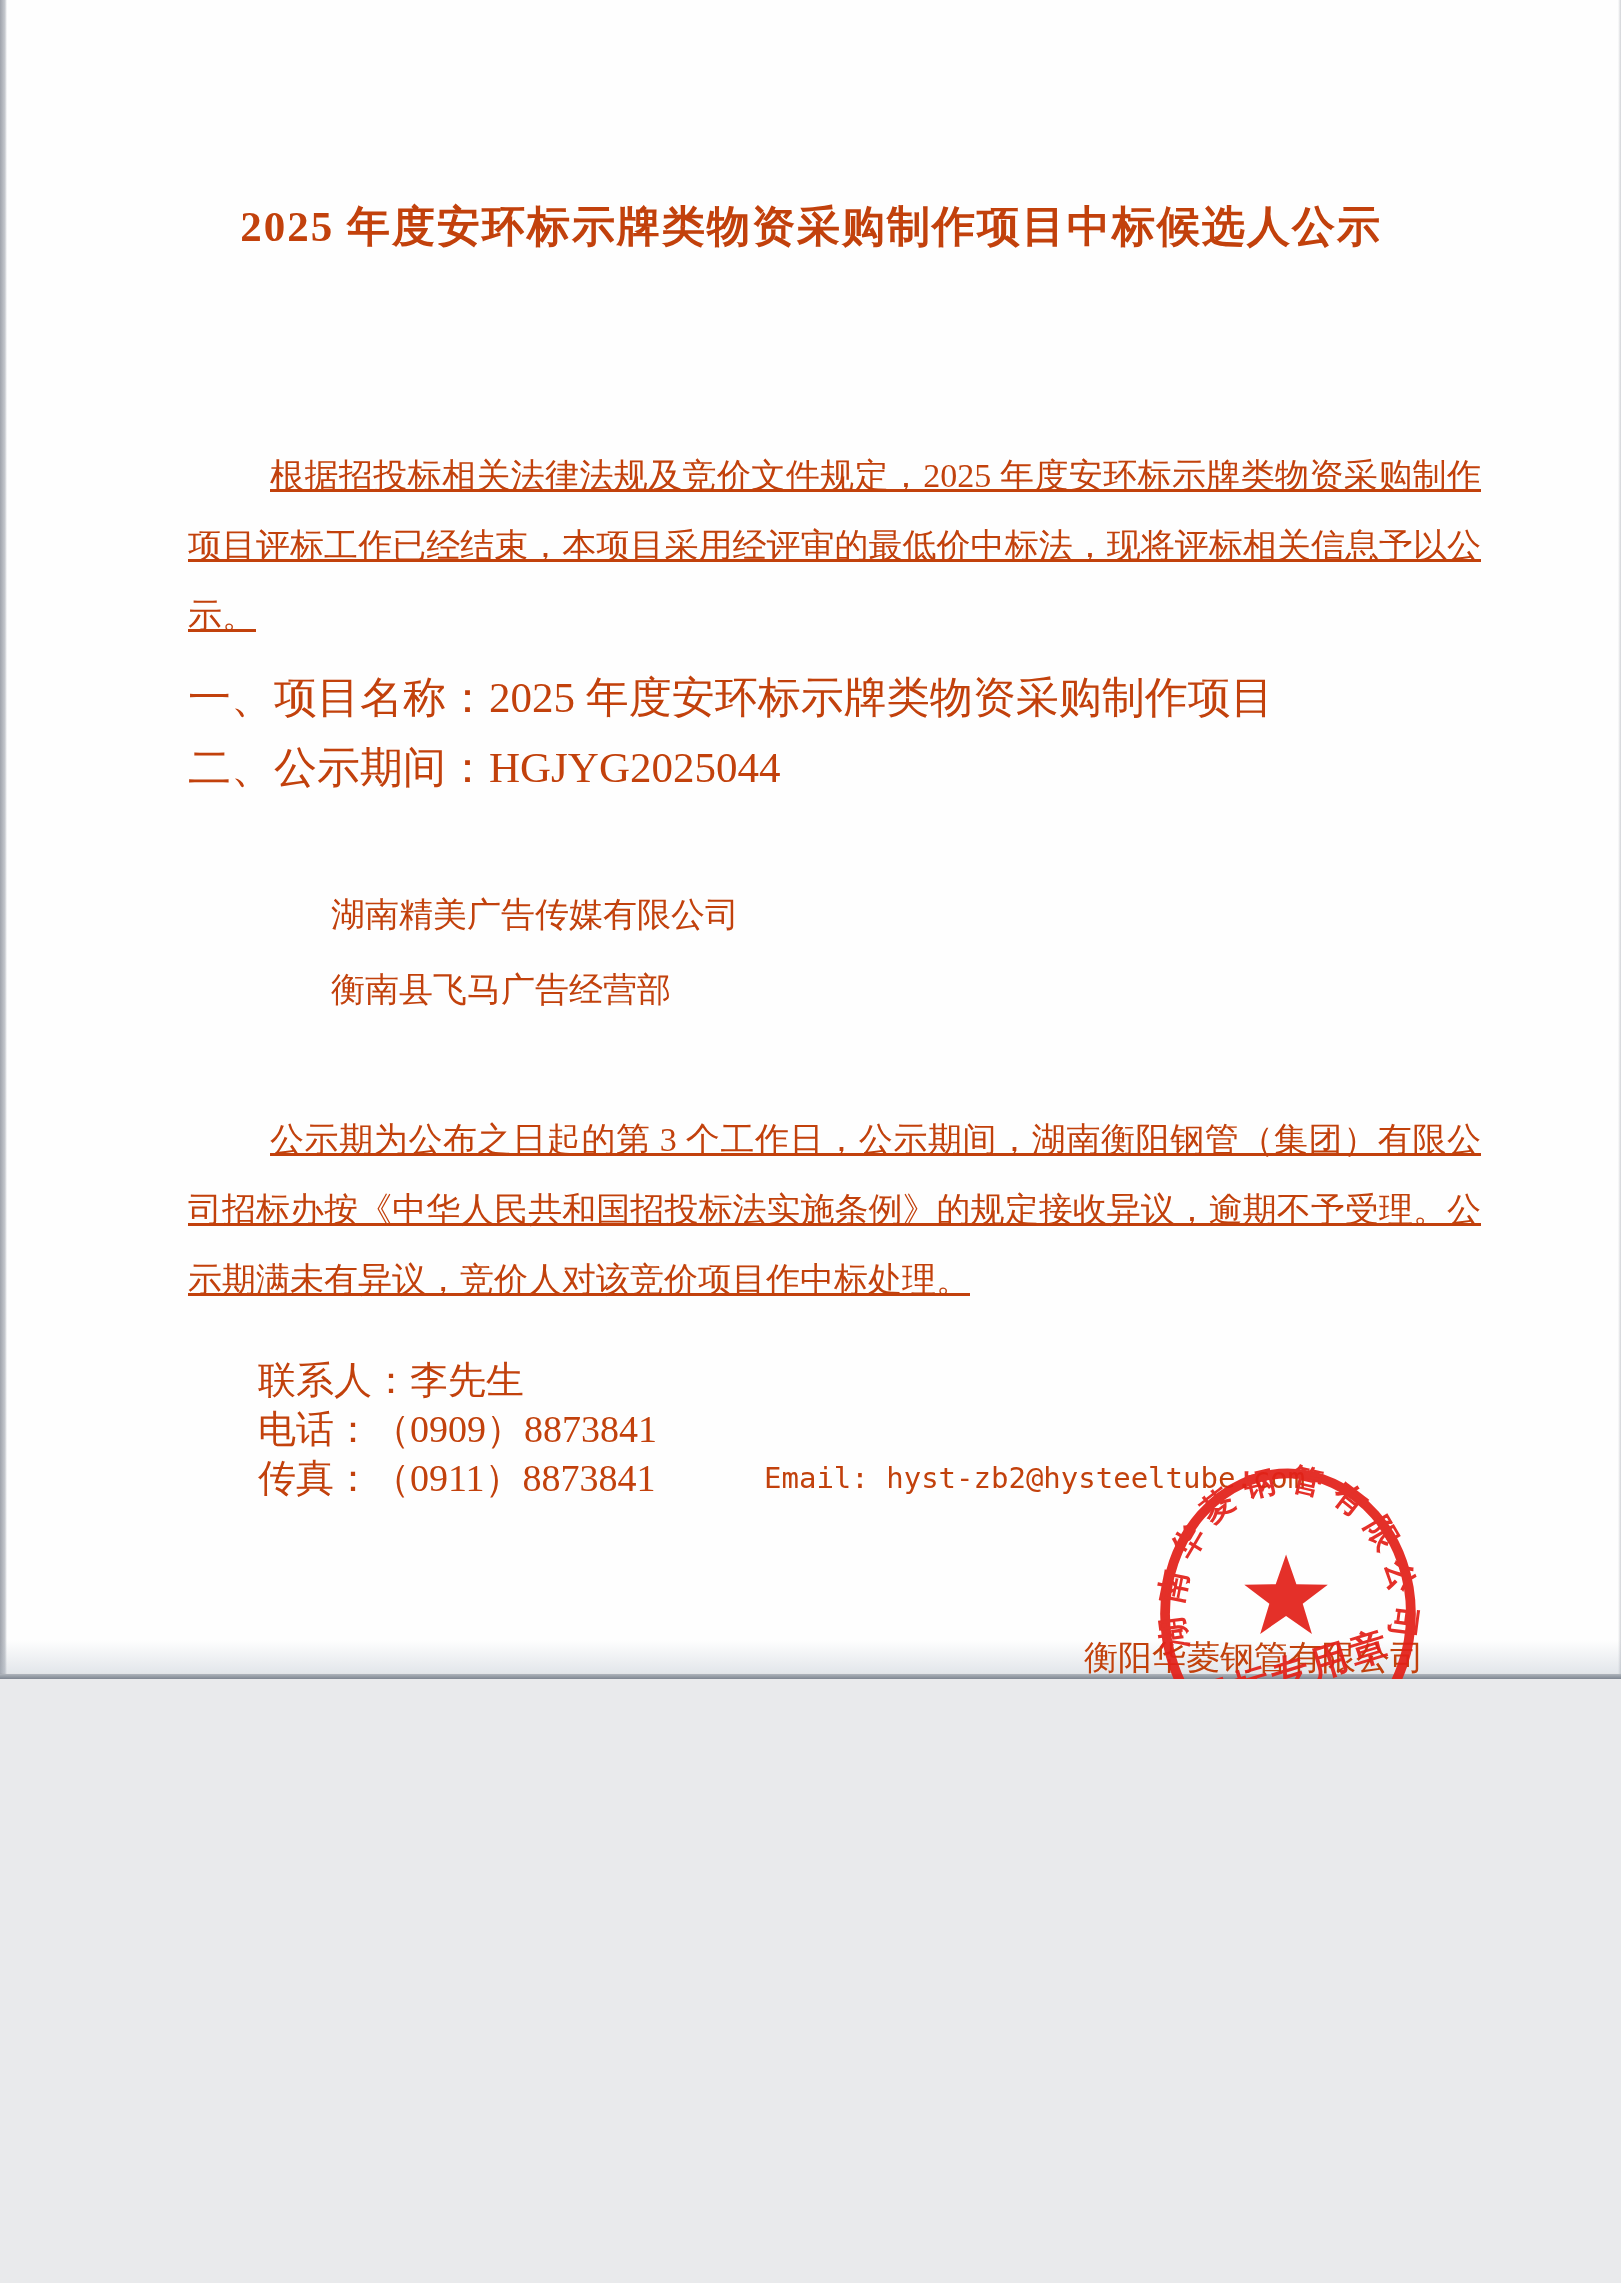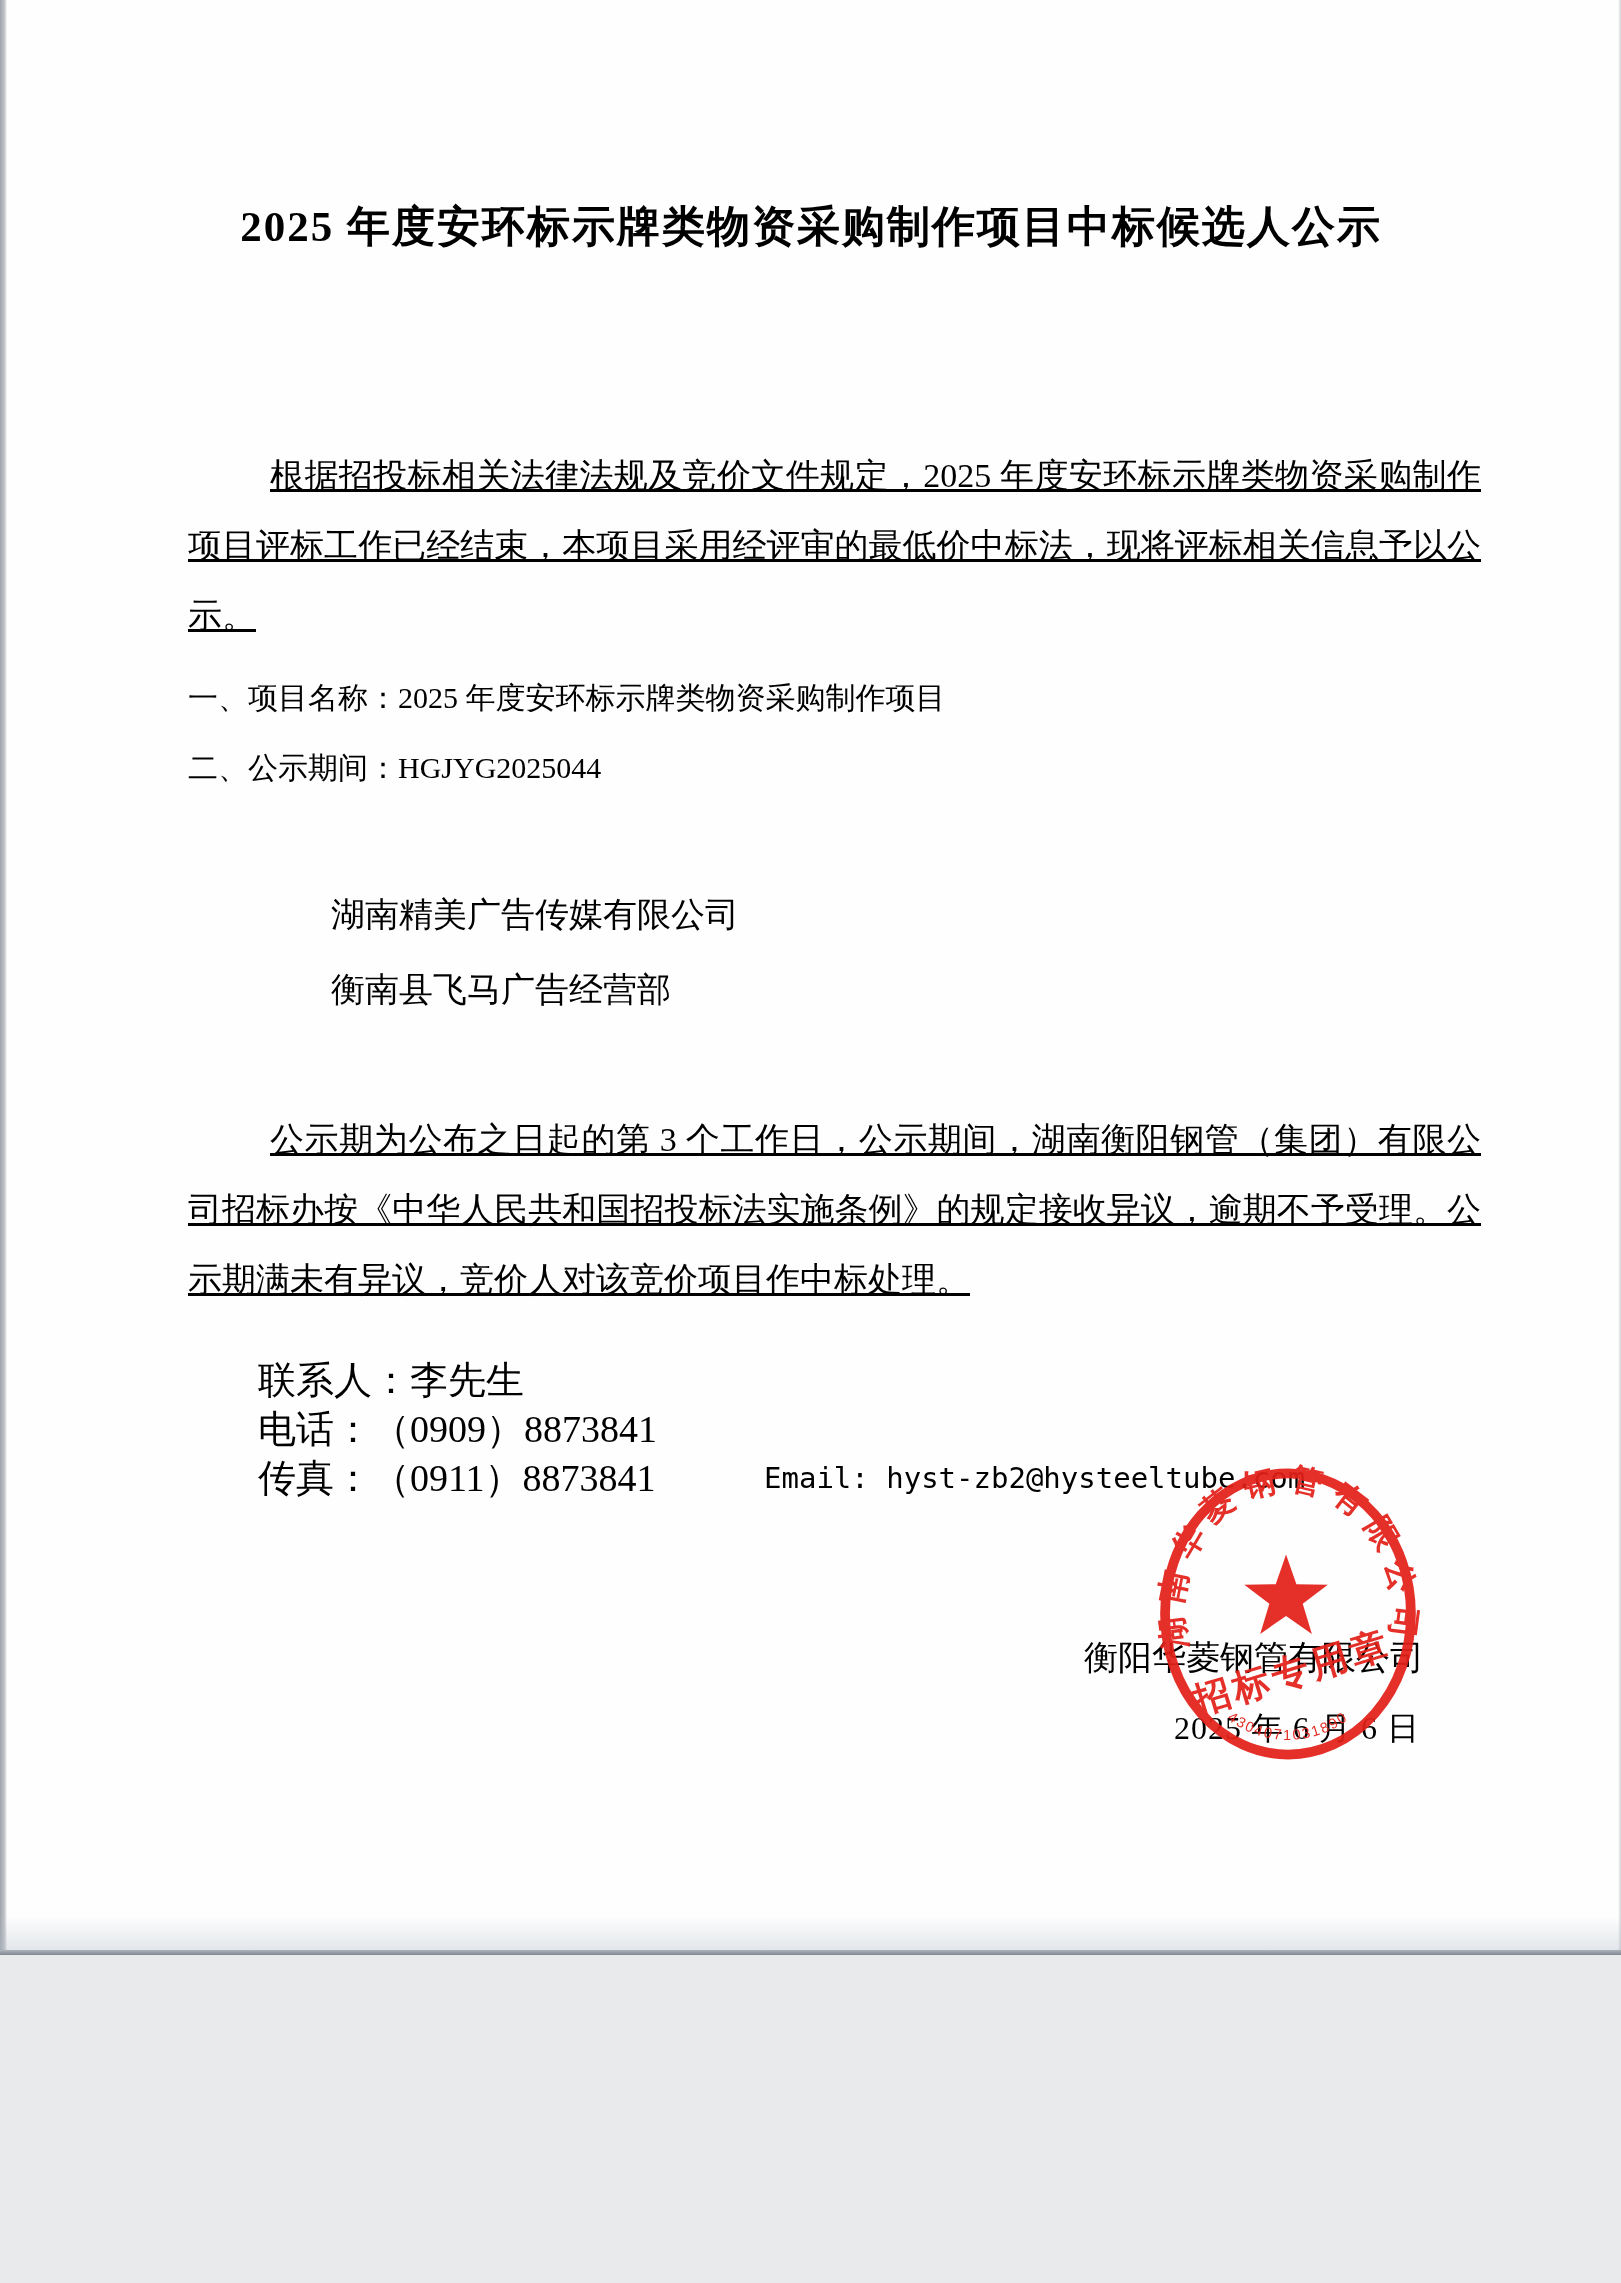--- a/index.html
+++ b/index.html
@@ -1,22 +1,22 @@
 <!DOCTYPE html>
 <html><head>
 <meta charset="utf-8">
 <style>
   html,body{margin:0;padding:0;background:#e9eaec;}
   .page{
     position:relative;
-    width:1622px;height:1955px;
+    width:1622px;height:1679px;
     background:#fefefe;
     overflow:hidden;
     font-family:"Liberation Serif","DejaVu Serif",serif;
-    color:#000000;
+    color:#c2410c;
   }
   
   .edge-left{position:absolute;left:0;top:0;bottom:0;width:6.8px;
     background:linear-gradient(90deg,#9fa3ab,#c6c9ce 70%,rgba(255,255,255,0));}
   .edge-right{position:absolute;right:0;top:0;bottom:0;width:3.9px;
     background:linear-gradient(270deg,#c2c5ca,rgba(255,255,255,0));}
   .edge-bottom{position:absolute;left:0;right:0;bottom:0;height:5.9px;
     background:linear-gradient(0deg,#7e8691,#aab0b8 75%,rgba(255,255,255,0));}
   .bottom-wash{position:absolute;left:0;right:0;bottom:5.9px;height:33px;
     background:linear-gradient(0deg,rgba(176,186,198,.35),rgba(255,255,255,0));}
@@ -26,21 +26,21 @@
     text-align:center;font-size:43px;font-weight:bold;
     letter-spacing:2px;white-space:nowrap;
   }
   .body-text{
     position:absolute;left:188px;width:1293px;
     font-size:34px;line-height:70px;
     text-align:justify;text-justify:inter-ideograph;text-decoration:underline;
   }
   .para1{top:441px;text-indent:82px;}
   .para2{top:1105px;text-indent:82px;}
-  .items{position:absolute;left:188px;top:663px;font-size:30px;line-height:70px;white-space:nowrap;}
+  .items{position:absolute;left:188px;top:663px;font-size:43px;line-height:70px;white-space:nowrap;}
   .candidates{position:absolute;left:303px;top:877px;font-size:34px;line-height:75px;white-space:nowrap;margin-left:28px;}
   .contact{position:absolute;left:258px;top:1356px;font-size:38px;line-height:49px;white-space:nowrap;}
   .email{
     position:absolute;left:764px;top:1461px;
     font-family:"DejaVu Sans Mono","Liberation Mono",monospace;
     font-size:29px;white-space:nowrap;
   }
   .sig-company{position:absolute;right:198px;top:1635px;font-size:34px;white-space:nowrap;}
   .sig-date{position:absolute;right:202px;top:1707px;font-size:32px;letter-spacing:1px;white-space:nowrap;}
   .page-num{position:absolute;top:2136px;left:0;width:100%;text-align:center;font-size:27px;}

